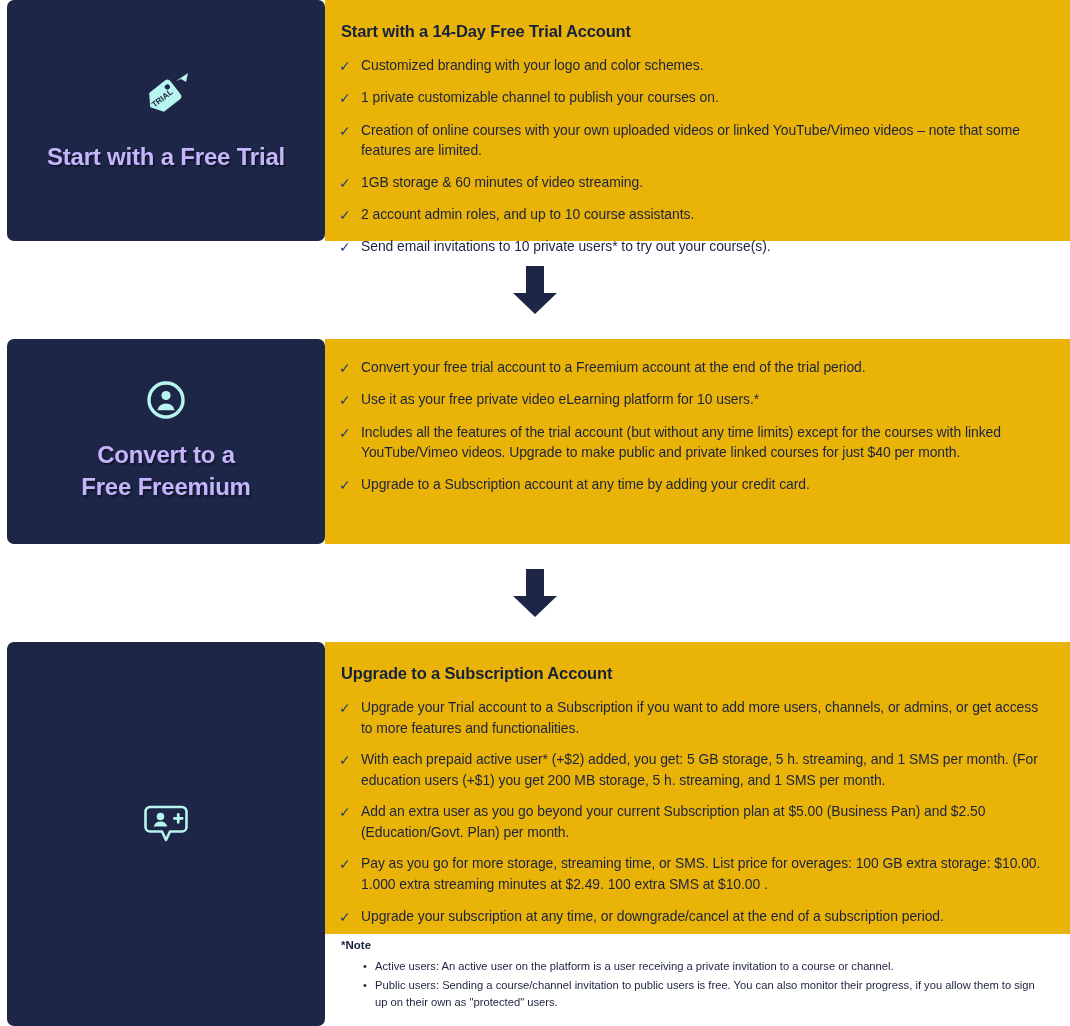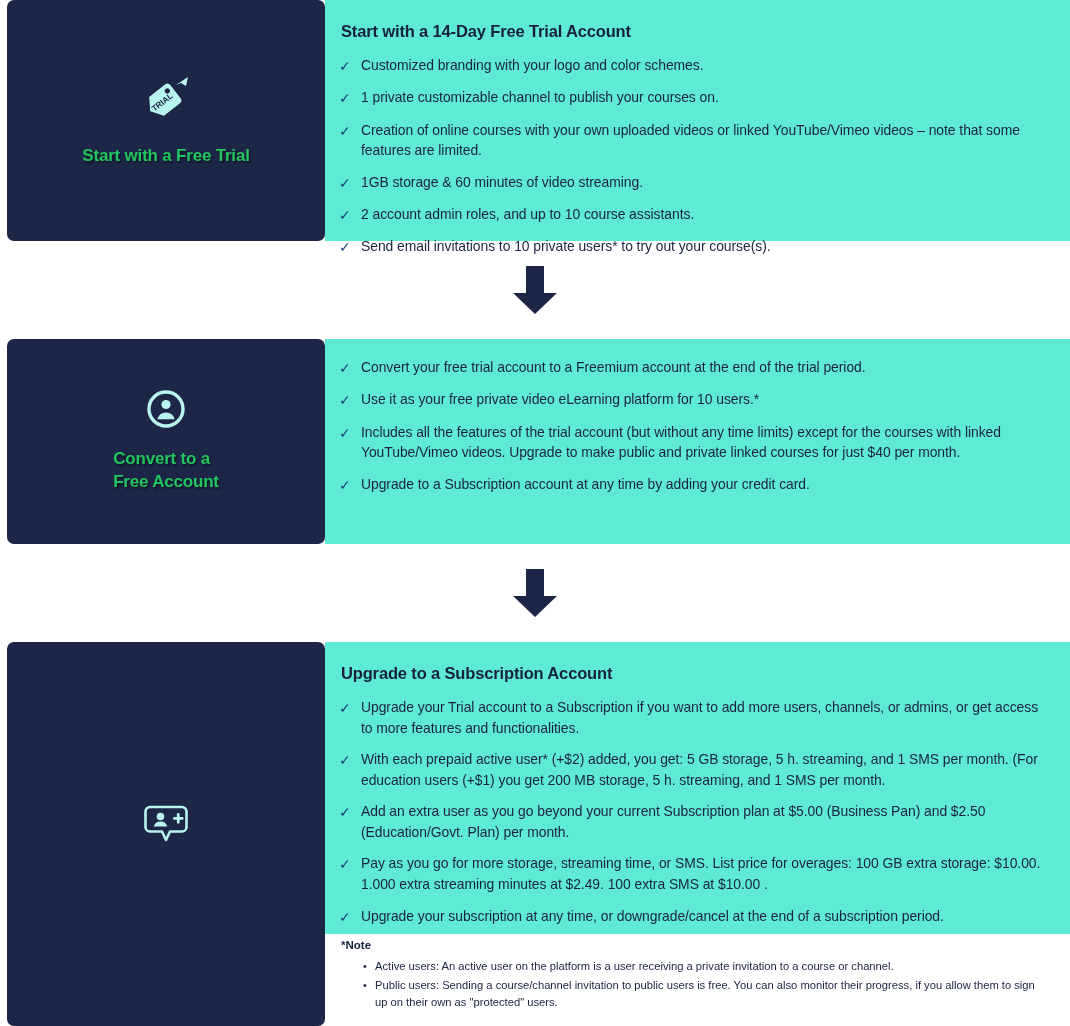--- a/index.html
+++ b/index.html
@@ -34,35 +34,35 @@
     border-radius: 7px 7px 7px 7px;
     display: flex;
     flex-direction: column;
     align-items: center;
     justify-content: center;
     padding: 18px 14px;
   }
 
   .stage-body {
     flex: 1;
-    background: #5eead4;
+    background: #eab308;
     padding: 18px 18px 16px 14px;
   }
 
   
   .card-icon {
     margin-bottom: 20px;
     line-height: 0;
   }
 
   .card-title {
-    color: #22c55e;
-    font-size: 17px;
+    color: #c4b5fd;
+    font-size: 24px;
     font-weight: bold;
-    text-align: left;
+    text-align: center;
     line-height: 1.32;
     letter-spacing: -0.2px;
     text-shadow: 1.5px 1.5px 1.5px rgba(0,0,0,0.45);
   }
 
   
   .body-title {
     font-size: 16.5px;
     font-weight: bold;
     color: #16213e;
@@ -193,21 +193,21 @@
   <div class="stage">
     <div class="stage-card" style="height:205px;">
       <div class="card-icon">
         <svg width="38" height="38" viewBox="0 0 38 38">
           <circle cx="19" cy="19" r="17" fill="none" stroke="#b8f5ef" stroke-width="3.4"></circle>
           <circle cx="19" cy="14.5" r="4.6" fill="#b8f5ef"></circle>
           <path d="M10.3 29.2 a9 9 0 0 1 17.4 0 Z" fill="#b8f5ef"></path>
         </svg>
       </div>
       <div class="card-title" style="white-space:pre-line;">Convert to a
-Free Account</div>
+Free Freemium</div>
     </div>
     <div class="stage-body" style="height:205px;">
       <ul class="check-list">
         <li>
           <span class="tick">✓</span>
           <span class="txt">Convert your free trial account to a Freemium account at the end of the trial period.</span>
         </li>
         <li>
           <span class="tick">✓</span>
           <span class="txt">Use it as your free private video eLearning platform for 10 users.*</span>

